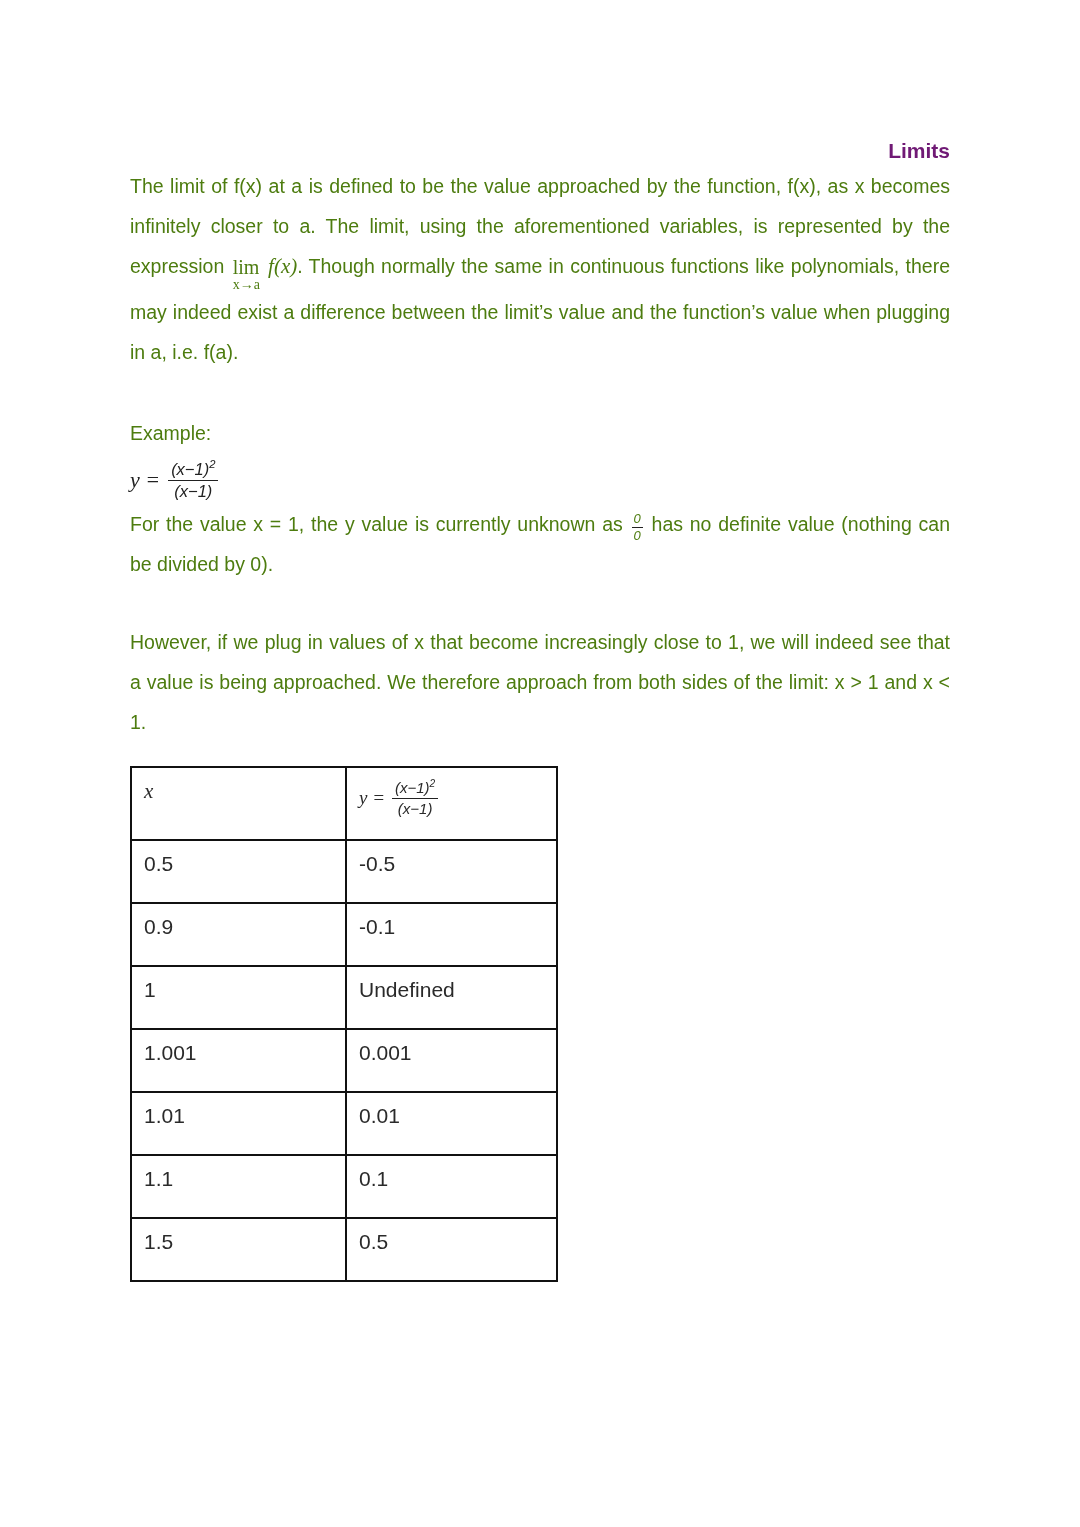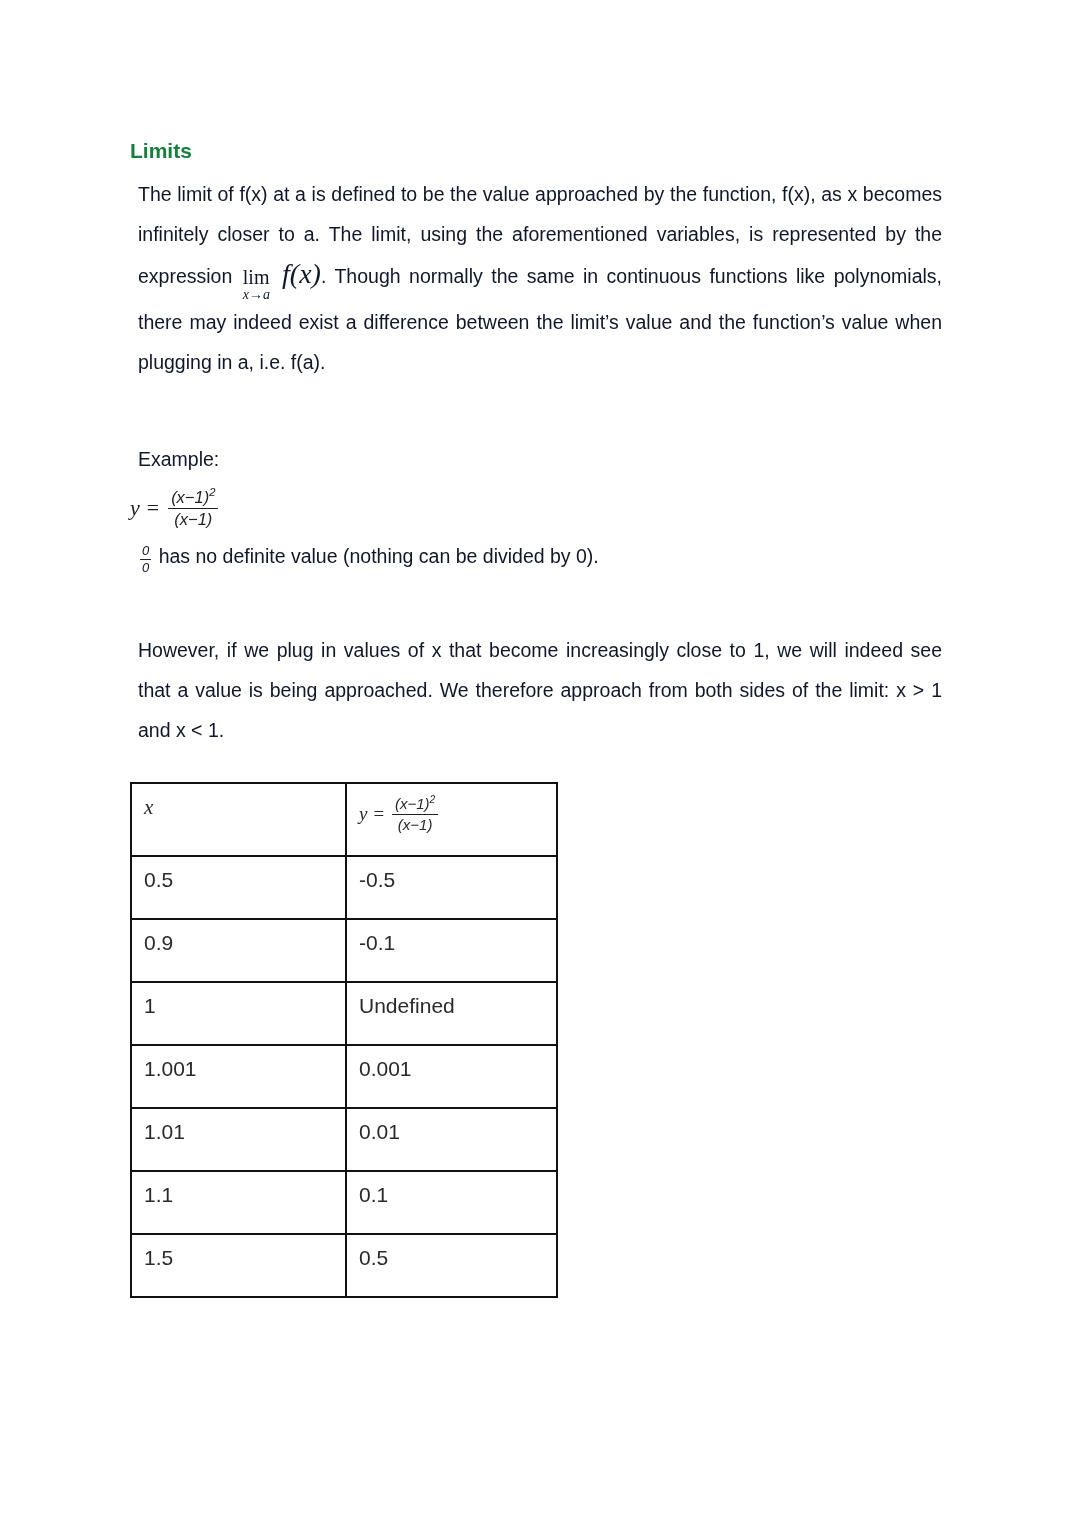--- a/index.html
+++ b/index.html
@@ -17,55 +17,55 @@
   .page {
     box-sizing: border-box;
     width: 1080px;
     height: 1527px;
     padding: 136px 130px 0 130px;
   }
   .heading {
     font-size: 21px;
     font-weight: 700;
     line-height: 30px;
-    color: #15803d;
+    color: #701a75;
+    text-align: right;
   }
   .body-par {
     font-size: 19.5px;
     line-height: 40px;
     text-align: justify;
-    margin: 8px;
-    color: #0f172a;
+    margin: 0;
+    color: #4d7c0f;
   }
   .nojust { text-align: left; }
   .lim-group {
     display: inline-block;
     text-align: left;
     vertical-align: -16px;
     line-height: 1;
     margin: 0 2px;
   }
   .lim-word {
     display: block;
     font-family: "Liberation Serif", serif;
     font-style: normal;
     font-size: 20px;
     line-height: 20px;
   }
   .lim-sub {
     display: block;
     font-family: "Liberation Serif", serif;
-    font-style: italic;
     font-size: 14px;
     line-height: 15px;
   }
   .fx {
     font-family: "Liberation Serif", serif;
     font-style: italic;
-    font-size: 28px;
+    font-size: 21px;
   }
   .frac {
     display: inline-block;
     text-align: center;
     vertical-align: middle;
     line-height: 1.05;
     font-family: Liberation Sans, sans-serif;
     font-style: italic;
   }
   .frac .num {
@@ -155,21 +155,21 @@
   <p class="body-par nojust">Example:</p>
 
   <div class="formula-line">
     <span>y =</span>
       <span class="frac">
         <span class="num"><span>(x−1)</span><sup>2</sup></span>
         <span class="den">(x−1)</span>
       </span>
   </div>
 
-  <p class="body-par"><span class="frac tiny"><span class="num">0</span><span class="den">0</span></span><span> has no definite value (nothing can be divided by 0).</span></p>
+  <p class="body-par"><span>For the value x = 1, the y value is currently unknown as </span><span class="frac tiny"><span class="num">0</span><span class="den">0</span></span><span> has no definite value (nothing can be divided by 0).</span></p>
 
   <div class="gap-md"></div>
 
   <p class="body-par">However, if we plug in values of x that become increasingly close to 1, we will indeed see that a value is being approached. We therefore approach from both sides of the limit: x &gt; 1 and x &lt; 1.</p>
 
   <div class="gap-table"></div>
 
   <table class="limits-table">
     <tbody>
         <tr class="header-row">

